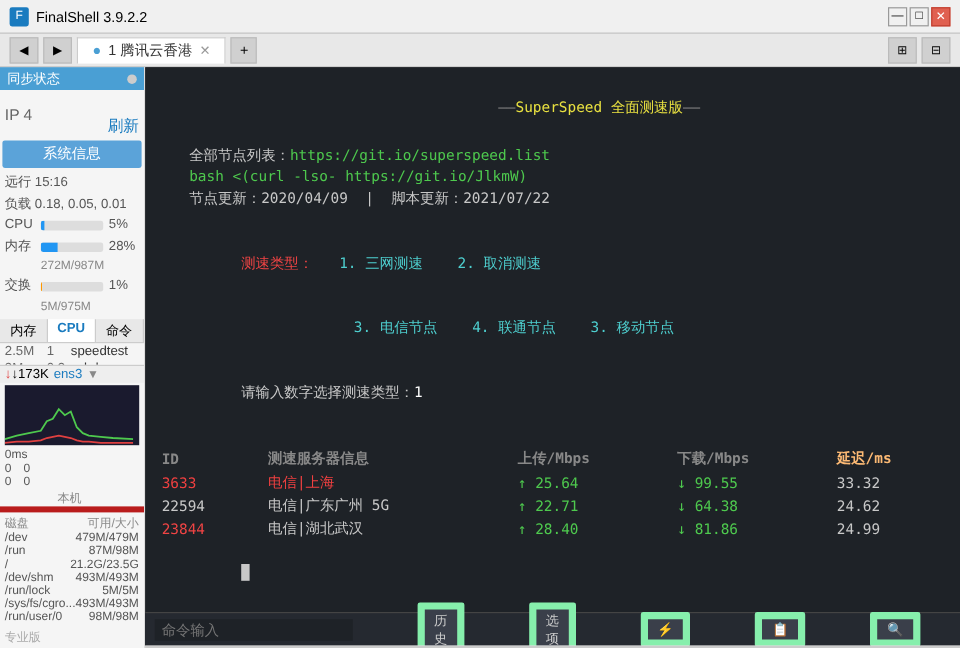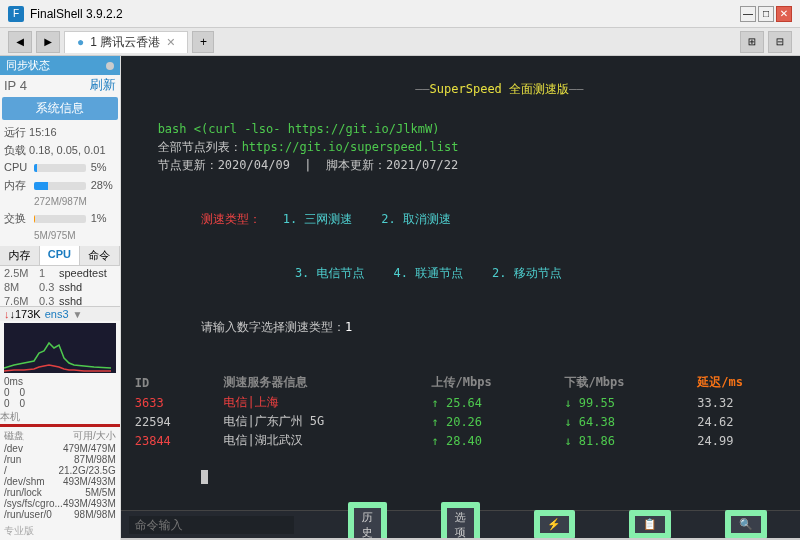--- a/index.html
+++ b/index.html
@@ -48,23 +48,23 @@
     .process-item { display: flex; padding: 1px 4px; font-size: 11px; color: #333; cursor: pointer; align-items: center; }
     .proc-mem { width: 35px; color: #666; }
     .proc-cpu { width: 20px; color: #666; }
     .proc-name { flex: 1; overflow: hidden; text-overflow: ellipsis; white-space: nowrap; }
 
     .net-section { border-top: 1px solid #ccc; }
     .net-header { display: flex; align-items: center; padding: 1px 4px; font-size: 11px; background: #eee; }
     .net-name { color: #1a7bbf; margin-left: 4px; }
     .net-graph { height: 50px; background: #1a1a2e; margin: 2px 4px; position: relative; overflow: hidden; }
     .net-stats { padding: 1px 4px; font-size: 10px; color: #555; }
-    .net-label { font-size: 10px; color: #888; text-align: left; padding-right: 4px; }
-
-    .disk-section { border-top: 3px solid #b91c1c; padding: 2px 4px; }
+    .net-label { font-size: 10px; color: #888; text-align: center; padding-right: 4px; }
+
+    .disk-section { border-top: 5px solid #b91c1c; padding: 2px 4px; }
     .disk-row { display: flex; justify-content: space-between; font-size: 10px; color: #555; padding: 0; }
 
     
     .terminal-area { flex: 1; display: flex; flex-direction: column; background: #1e2227; }
     .terminal-content { flex: 1; overflow: hidden; padding: 6px 8px; font-family: 'Consolas', monospace; font-size: 12px; color: #c8c8c8; }
     .term-line { line-height: 1.5; white-space: pre-wrap; }
     .term-green { color: #4ec94e; }
     .term-cyan { color: #4ecfcf; }
 
     .terminal-table { width: 100%; border-collapse: collapse; font-family: 'Consolas', monospace; font-size: 12px; }
@@ -117,21 +117,21 @@
 
 <div class="main-layout">
 
   <div class="sidebar">
     <div class="sidebar-header">
       <span>同步状态</span>
       <span class="sidebar-header-dot"></span>
     </div>
     <div style="display:flex;align-items:center;padding:1px 4px;font-size:13px;color:#666;justify-content:space-between;">
       <span>IP 4</span>
-      <span style="color:#1a7bbf;cursor:pointer;">刷新</span>
+      <span style="color:#1a7bbf;cursor:pointer;margin-top:20px;">刷新</span>
     </div>
     <div class="sys-info-btn">系统信息</div>
     <div class="sidebar-stats">
       <div class="stat-row">
         <span>远行 15:16</span>
       </div>
       <div class="stat-row">
         <span>负载 0.18, 0.05, 0.01</span>
       </div>
       <div class="stat-row">
@@ -252,57 +252,57 @@
 
     <div style="padding:2px 4px;font-size:10px;color:#aaa;margin-top:auto;">专业版</div>
   </div>
 
   <div class="terminal-section">
     <div class="terminal-area">
       <div class="terminal-content">
         <div class="term-line" style="text-align:center;color:#e8e040;margin-bottom:4px;">
           <span style="color:#888;">——</span><span style="color:#e8e040;">SuperSpeed 全面测速版</span><span style="color:#888;">——</span>
         </div>
+        <div class="term-line">    <span style="color:#c8c8c8;">全部节点列表：</span><span class="term-green">https://git.io/superspeed.list</span></div>
         <div class="term-line term-green">    bash &lt;(curl -lso- https://git.io/JlkmW)</div>
-        <div class="term-line">    <span style="color:#c8c8c8;">全部节点列表：</span><span class="term-green">https://git.io/superspeed.list</span></div>
         <div class="term-line">    <span style="color:#c8c8c8;">节点更新：</span><span style="color:#c8c8c8;">2020/04/09</span>  |  <span style="color:#c8c8c8;">脚本更新：</span><span style="color:#c8c8c8;">2021/07/22</span></div>
         <div class="term-line">&nbsp;</div>
         <div class="term-line">
           <span style="color:#ef4444;">测速类型：   </span><span class="term-cyan">1. 三网测速</span><span style="color:#c8c8c8;">    </span><span class="term-cyan">2. 取消测速</span>
         </div>
         <div class="term-line">
-          <span style="color:#c8c8c8;">             </span><span class="term-cyan">3. 电信节点</span><span style="color:#c8c8c8;">    </span><span class="term-cyan">4. 联通节点</span><span style="color:#c8c8c8;">    </span><span class="term-cyan">2. 移动节点</span>
+          <span style="color:#c8c8c8;">             </span><span class="term-cyan">3. 电信节点</span><span style="color:#c8c8c8;">    </span><span class="term-cyan">4. 联通节点</span><span style="color:#c8c8c8;">    </span><span class="term-cyan">3. 移动节点</span>
         </div>
         <div class="term-line">
           <span style="color:#c8c8c8;">请输入数字选择测速类型：</span><span style="color:#fff;">1</span>
         </div>
         <div class="term-line">&nbsp;</div>
 
         <table class="terminal-table">
           <thead>
             <tr>
               <th style="color:#888;">ID</th>
               <th style="color:#888;">测速服务器信息</th>
               <th style="color:#888;">上传/Mbps</th>
               <th style="color:#888;">下载/Mbps</th>
-              <th style="color:#f97316;">延迟/ms</th>
+              <th style="color:#fdba74;">延迟/ms</th>
             </tr>
           </thead>
           <tbody>
             <tr>
               <td style="color:#f04040;">3633</td>
               <td style="color:#f04040;">电信|上海</td>
               <td style="color:#4ec94e;">↑ 25.64</td>
               <td style="color:#4ec94e;">↓ 99.55</td>
               <td style="color:#c8c8c8;">33.32</td>
             </tr>
             <tr>
               <td style="color:#c8c8c8;">22594</td>
               <td style="color:#c8c8c8;">电信|广东广州 5G</td>
-              <td style="color:#4ec94e;">↑ 20.26</td>
+              <td style="color:#4ec94e;">↑ 22.71</td>
               <td style="color:#4ec94e;">↓ 64.38</td>
               <td style="color:#c8c8c8;">24.62</td>
             </tr>
             <tr>
               <td style="color:#ef4444;">23844</td>
               <td style="color:#c8c8c8;">电信|湖北武汉</td>
               <td style="color:#4ec94e;">↑ 28.40</td>
               <td style="color:#4ec94e;">↓ 81.86</td>
               <td style="color:#c8c8c8;">24.99</td>
             </tr>

